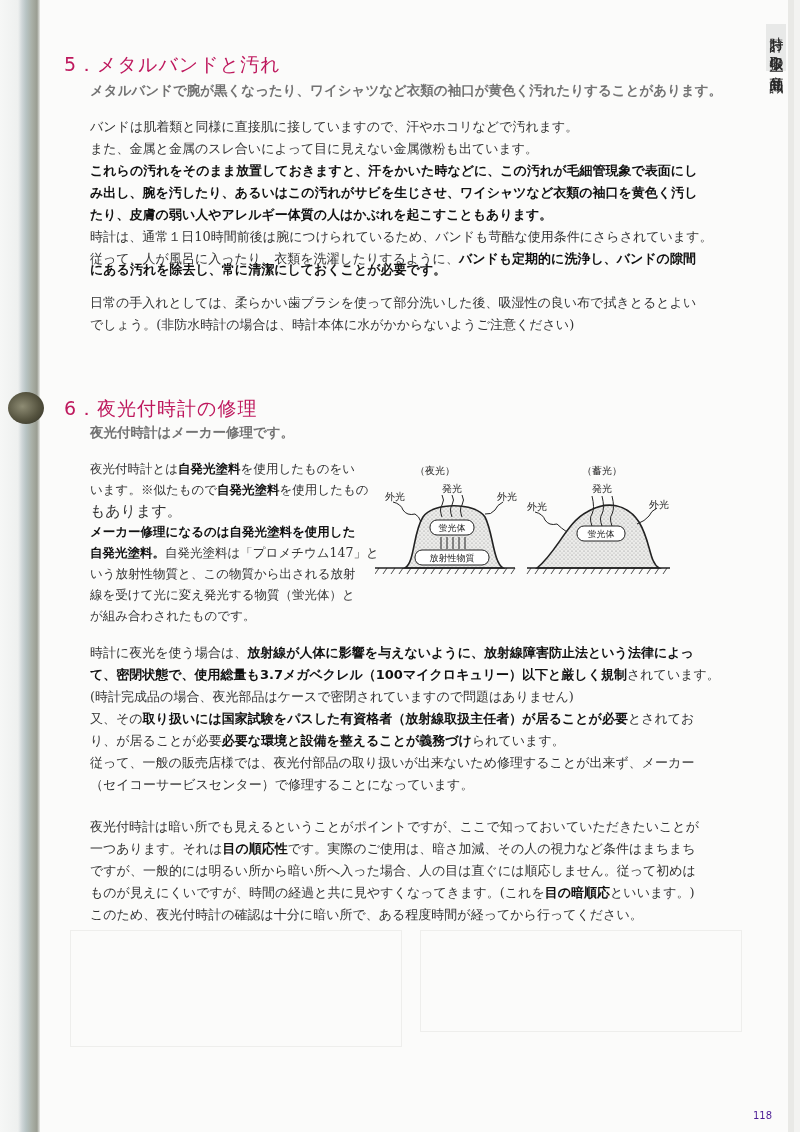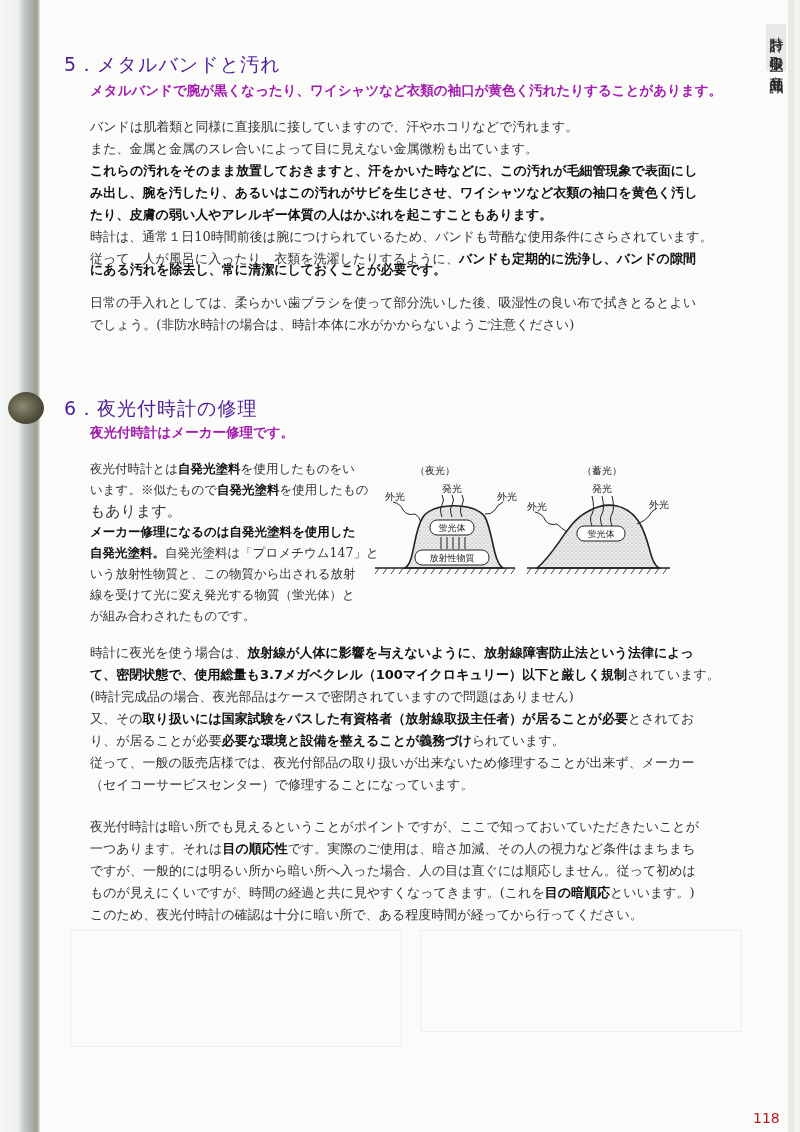--- a/index.html
+++ b/index.html
@@ -22,35 +22,35 @@
     position:absolute; left:8px; width:36px; height:32px; border-radius:50%;
     background:radial-gradient(ellipse at 40% 45%, #8e8c74 0%, #55533f 55%, #2c2b22 100%);
   }
   .side-tab {
     position:absolute; left:766px; top:24px; width:20px;
     writing-mode:vertical-rl; font-family:"DejaVu Sans","Liberation Sans",sans-serif;
     font-size:14px; letter-spacing:1px; color:#222; background:#e8e9e8; padding:2px 0;
   }
   .h1 {
     position:absolute; left:64px; font-family:"DejaVu Sans","Liberation Sans",sans-serif;
-    font-size:19px; color:#4c1d95; font-weight:500; letter-spacing:1px;
+    font-size:19px; color:#be185d; font-weight:500; letter-spacing:1px;
   }
   .lead {
     position:absolute; left:90px; font-family:"DejaVu Sans","Liberation Sans",sans-serif;
-    font-size:13.5px; font-weight:bold; color:#a21caf;
+    font-size:13.5px; font-weight:bold; color:#737373;
   }
   .p {
     position:absolute; left:90px; font-size:13px; line-height:22px; color:#333;
     white-space:nowrap;
   }
   .p b { font-family:"DejaVu Sans","Liberation Sans",sans-serif; font-weight:bold; color:#111; }
   .fig { position:absolute; left:375px; top:462px; width:295px; height:120px;text-align:right; }
   .pagenum {
     position:absolute; left:753px; top:1110px; font-family:"DejaVu Sans","Liberation Sans",sans-serif;
-    font-size:14px; color:#b91c1c;
+    font-size:10px; color:#4c1d95;
   }
   .ghost { position:absolute; border:1px solid #eeeeec; }
 </style>
 </head>
 <body>
 
 <div class="binding"></div>
 <div class="page">
   <div class="page-edge"></div>
 </div>

